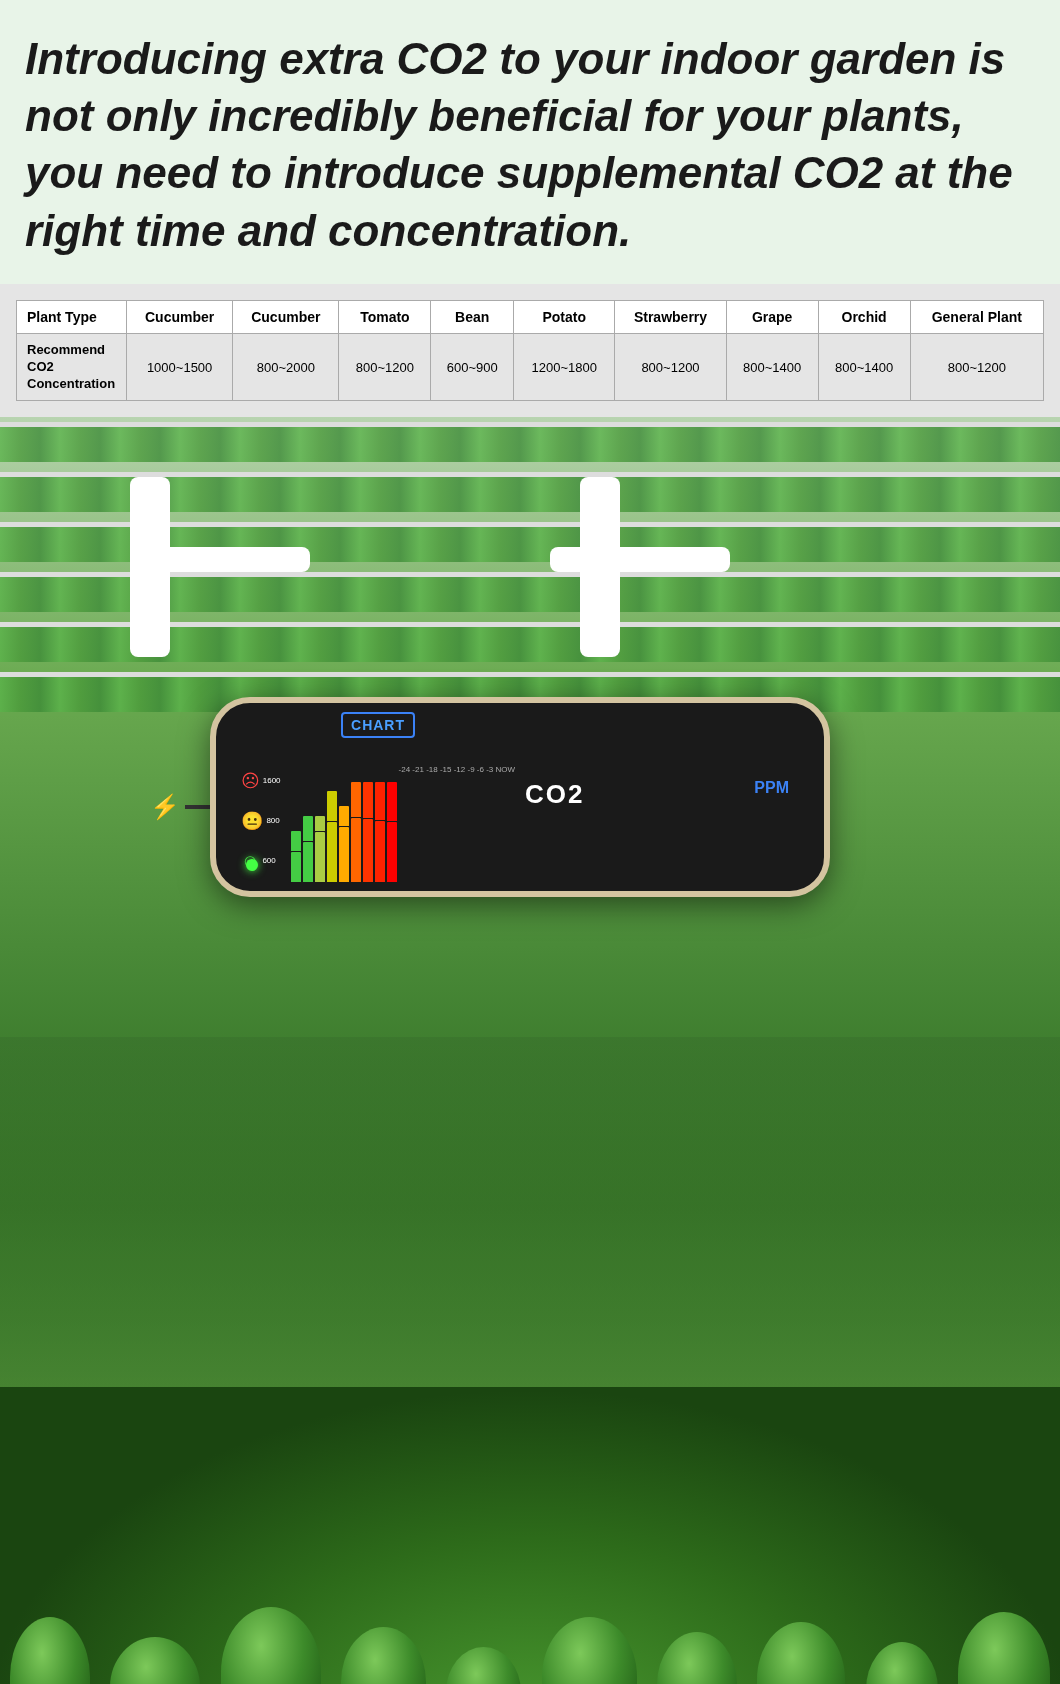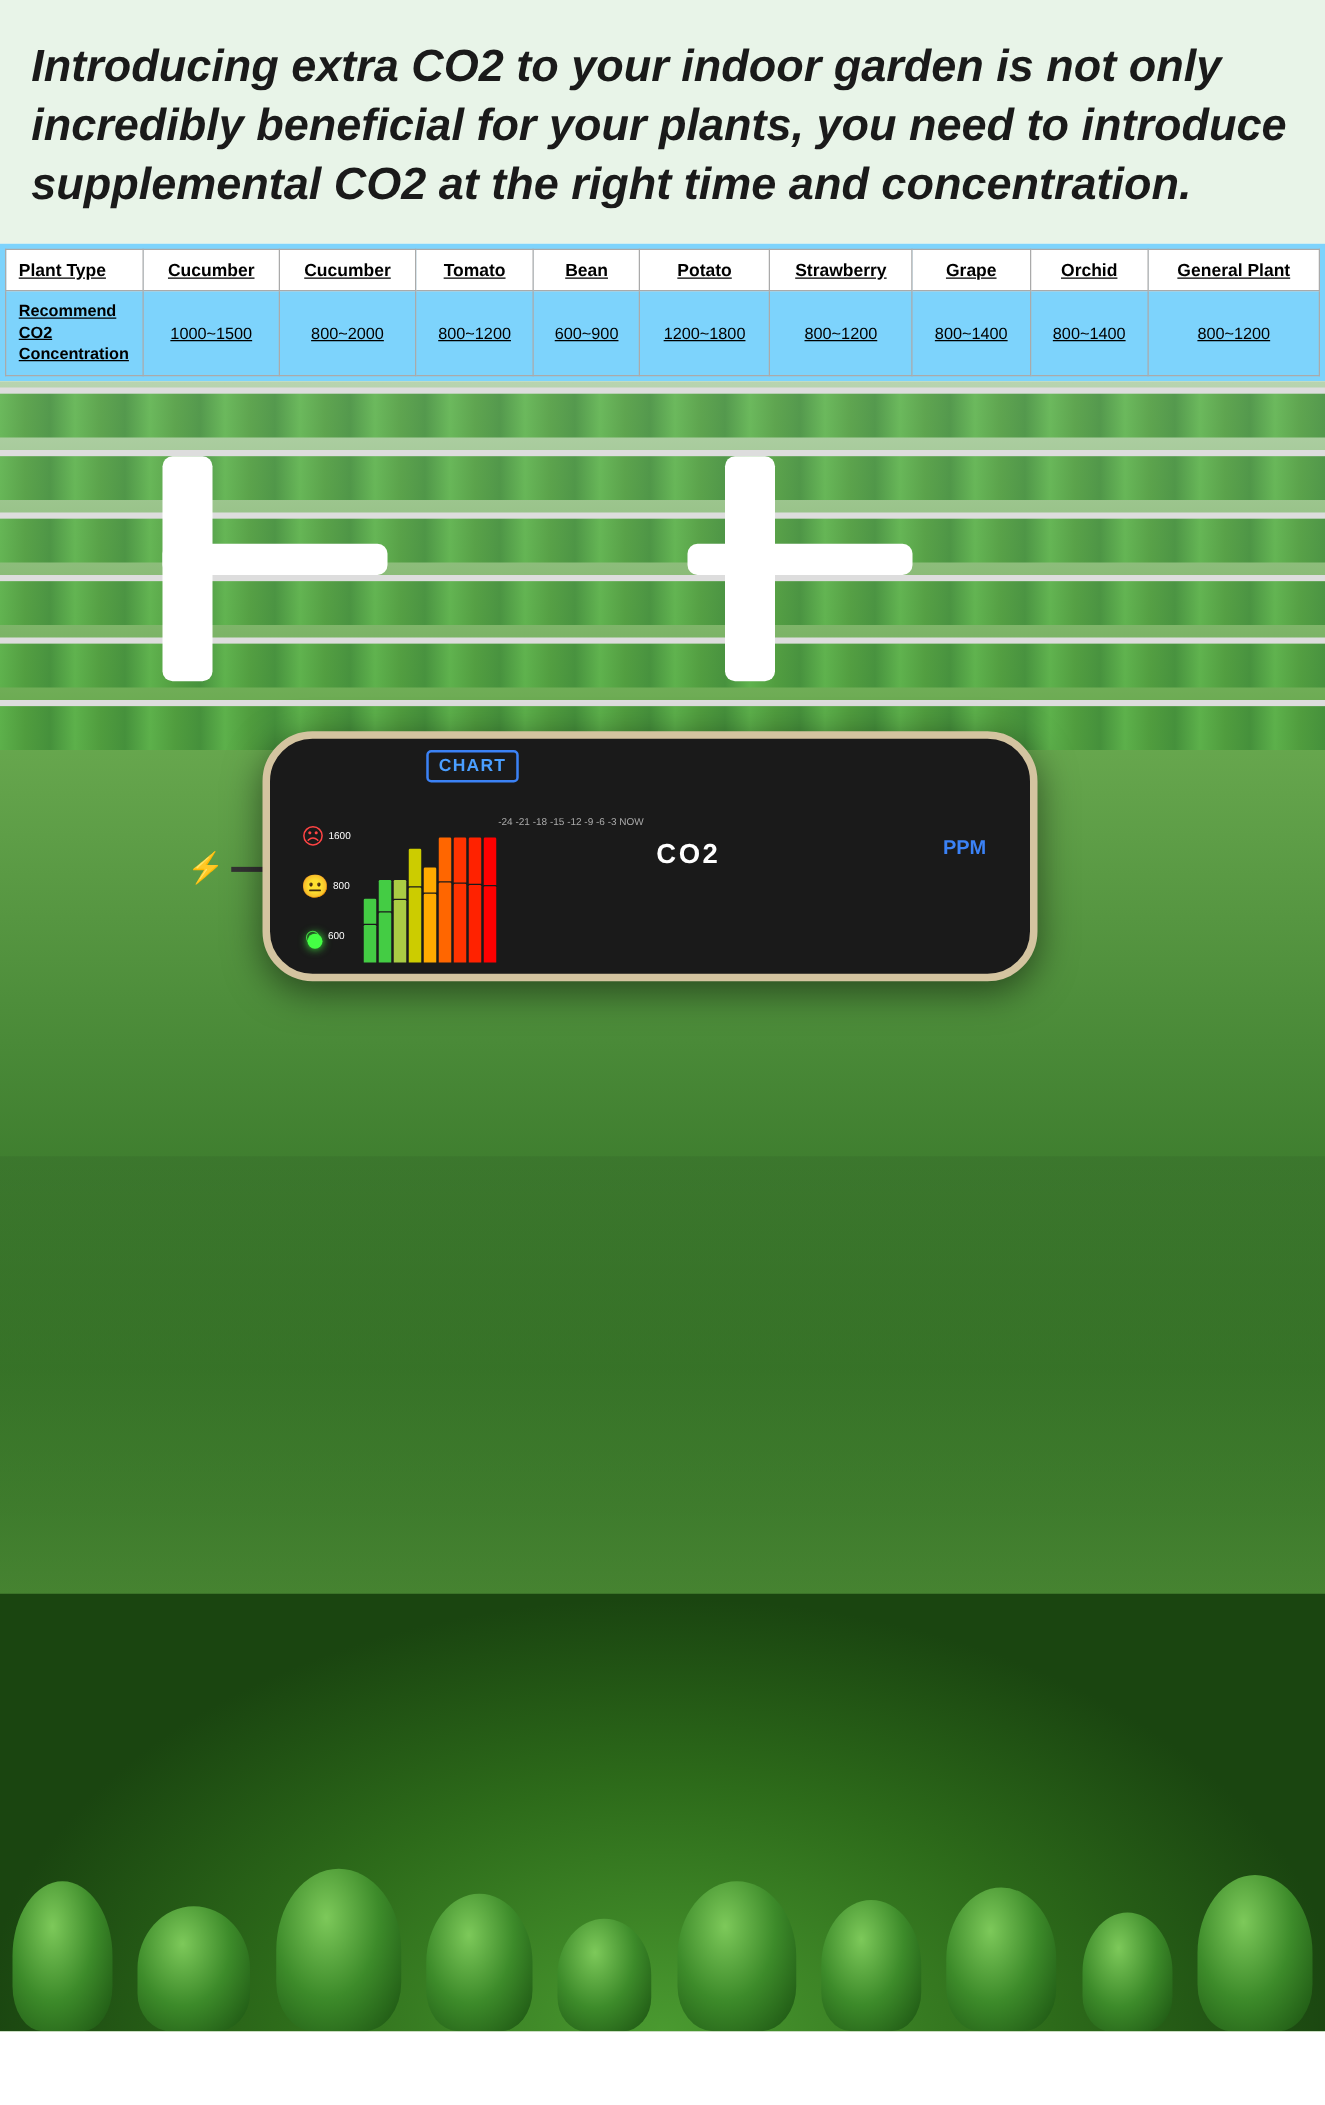--- a/index.html
+++ b/index.html
@@ -12,32 +12,31 @@
       overflow-x: hidden;
     }
 
     
     .header-section {
       background: #e8f4e8;
       padding: 30px 25px 25px 25px;
     }
 
     .header-title {
-      font-size: 36px;
+      font-size: 44px;
       font-weight: 900;
       color: #1a1a1a;
       line-height: 1.3;
       font-style: italic;
     }
 
     
     .table-section {
-      padding: 4px;
-      background: #7dd3fc;
-      text-decoration: underline;
+      padding: 16px;
+      background: #e5e5e5;
     }
 
     .co2-table {
       width: 100%;
       border-collapse: collapse;
       font-size: 14px;
     }
 
     .co2-table th, .co2-table td {
       border: 1px solid #aaa;
@@ -205,21 +204,21 @@
     .co2-header {
       display: flex;
       justify-content: space-between;
       width: 100%;
       padding: 0 10px;
       margin-bottom: 5px;
     }
 
     .co2-label {
       color: #fff;
-      font-size: 22px;
+      font-size: 26px;
       font-weight: bold;
       letter-spacing: 2px;
     }
 
     .ppm-label {
       color: #3b82f6;
       font-size: 16px;
       font-weight: bold;
       align-self: flex-start;
     }

